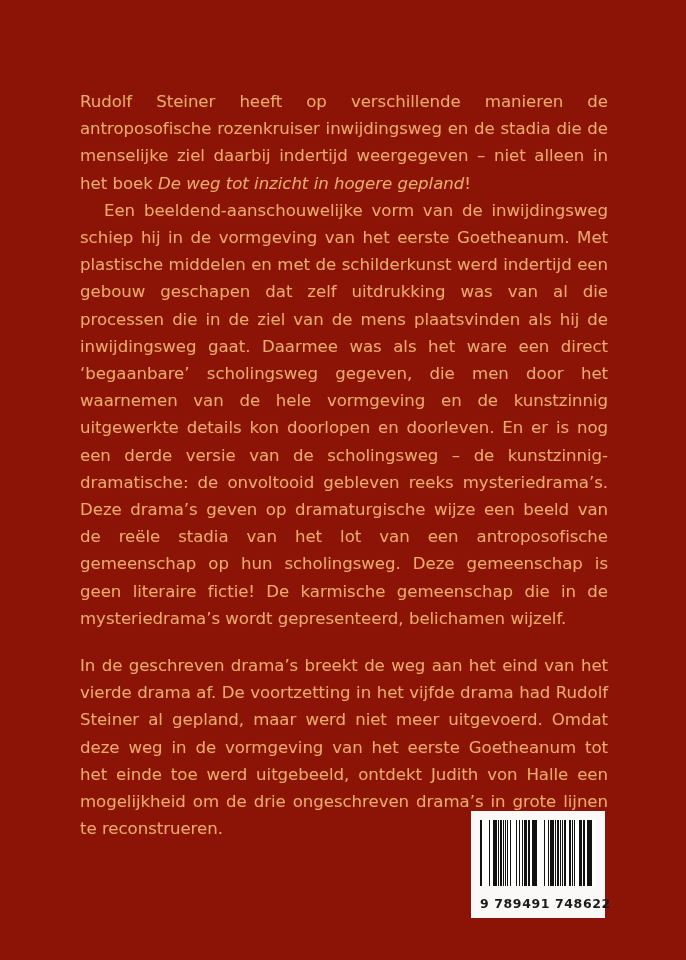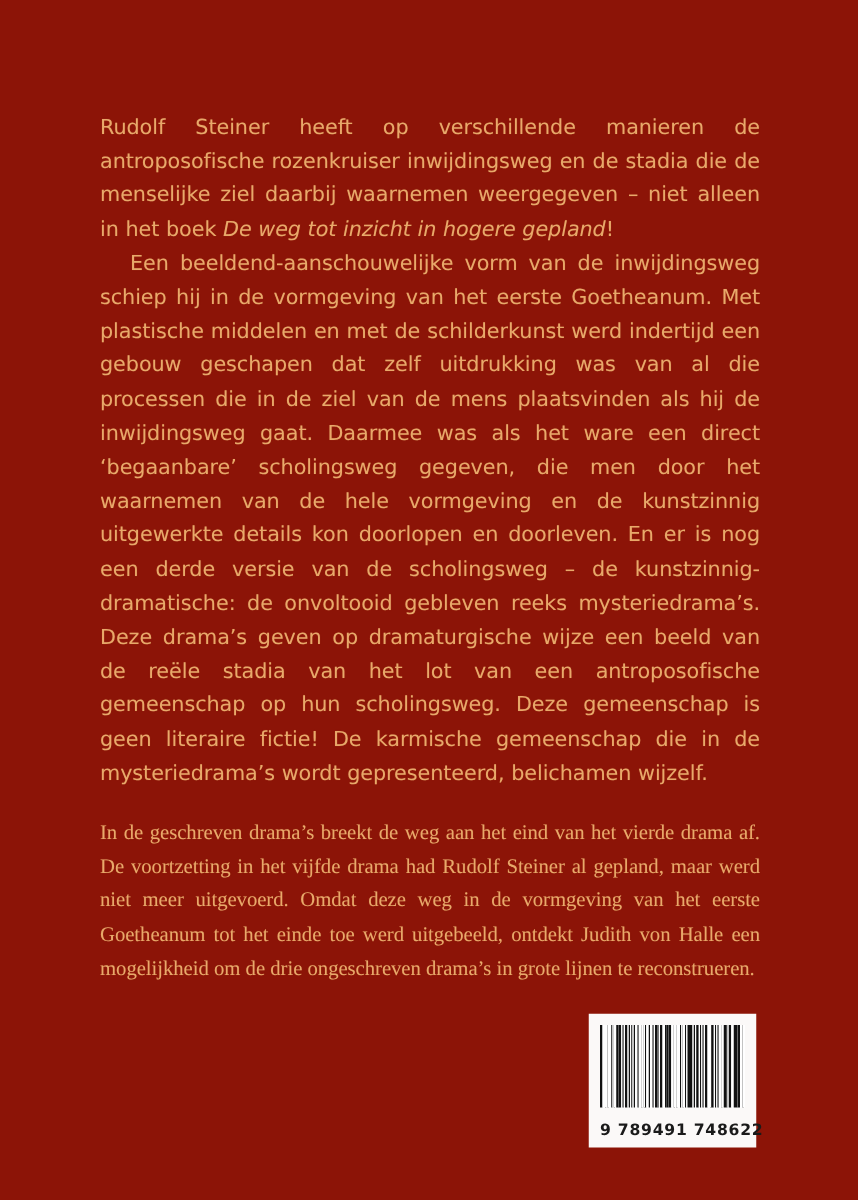--- a/index.html
+++ b/index.html
@@ -43,21 +43,20 @@
     word-spacing: 0.1px;
     text-shadow: 0 0 1px rgba(232,169,106,0.25);
   }
 
   .para + .para.indent {
     text-indent: 24px;
   }
 
   .para.spaced {
     margin-top: 20px;
-    font-family: Liberation Serif, serif;
   }
 
   .para .title-italic {
     font-style: italic;
   }
 
   
   #barcode-block {
     position: absolute;
     left: 471px;
@@ -100,21 +99,21 @@
   }
 </style>
 </head>
 <body>
 
 <div id="cover">
 
   <div id="blurb">
 
     <p class="para">
-      <span>Rudolf Steiner heeft op verschillende manieren de antroposofische rozenkruiser inwijdingsweg en de stadia die de menselijke ziel daarbij waarnemen weergegeven – niet alleen in het boek </span><span class="title-italic">De weg tot inzicht in hogere gepland</span><span>!</span>
+      <span>Rudolf Steiner heeft op verschillende manieren de antroposofische rozenkruiser inwijdingsweg en de stadia die de menselijke ziel daarbij indertijd weergegeven – niet alleen in het boek </span><span class="title-italic">De weg tot inzicht in hogere gepland</span><span>!</span>
     </p>
 
     <p class="para indent">Een beeldend-aanschouwelijke vorm van de inwijdingsweg schiep hij in de vormgeving van het eerste Goetheanum. Met plastische middelen en met de schilderkunst werd indertijd een gebouw geschapen dat zelf uitdrukking was van al die processen die in de ziel van de mens plaatsvinden als hij de inwijdingsweg gaat. Daarmee was als het ware een direct ‘begaanbare’ scholingsweg gegeven, die men door het waarnemen van de hele vormgeving en de kunstzinnig uitgewerkte details kon doorlopen en doorleven. En er is nog een derde versie van de scholingsweg – de kunstzinnig-dramatische: de onvoltooid gebleven reeks mysteriedrama’s. Deze drama’s geven op dramaturgische wijze een beeld van de reële stadia van het lot van een antroposofische gemeenschap op hun scholingsweg. Deze gemeenschap is geen literaire fictie! De karmische gemeenschap die in de mysteriedrama’s wordt gepresenteerd, belichamen wijzelf.</p>
 
     <p class="para spaced">In de geschreven drama’s breekt de weg aan het eind van het vierde drama af. De voortzetting in het vijfde drama had Rudolf Steiner al gepland, maar werd niet meer uitgevoerd. Omdat deze weg in de vormgeving van het eerste Goetheanum tot het einde toe werd uitgebeeld, ontdekt Judith von Halle een mogelijkheid om de drie ongeschreven drama’s in grote lijnen te reconstrueren.</p>
 
   </div>
 
   <div id="barcode-block">
     <div id="barcode-bars">

